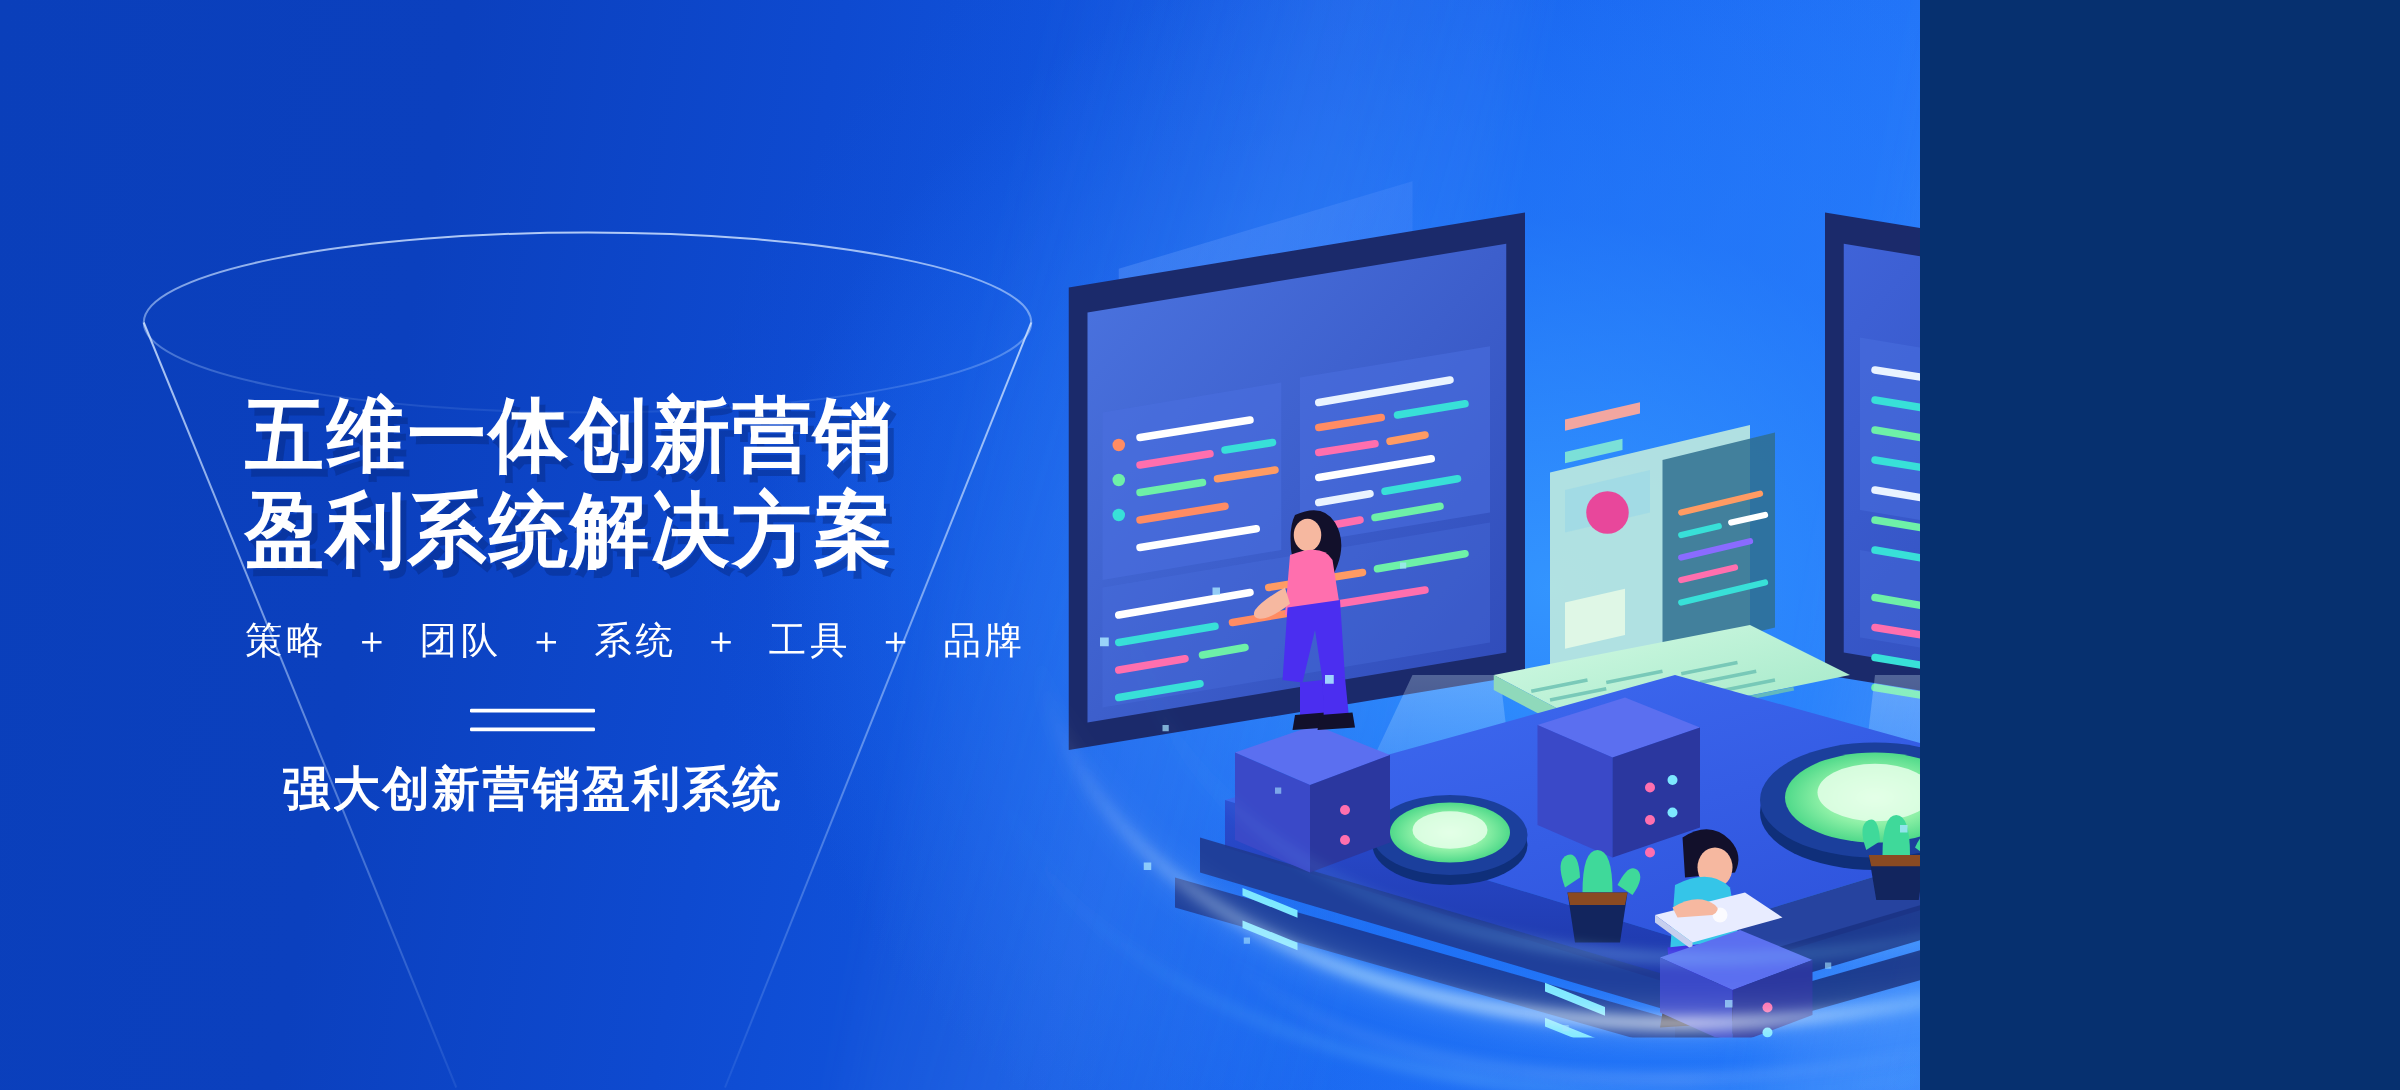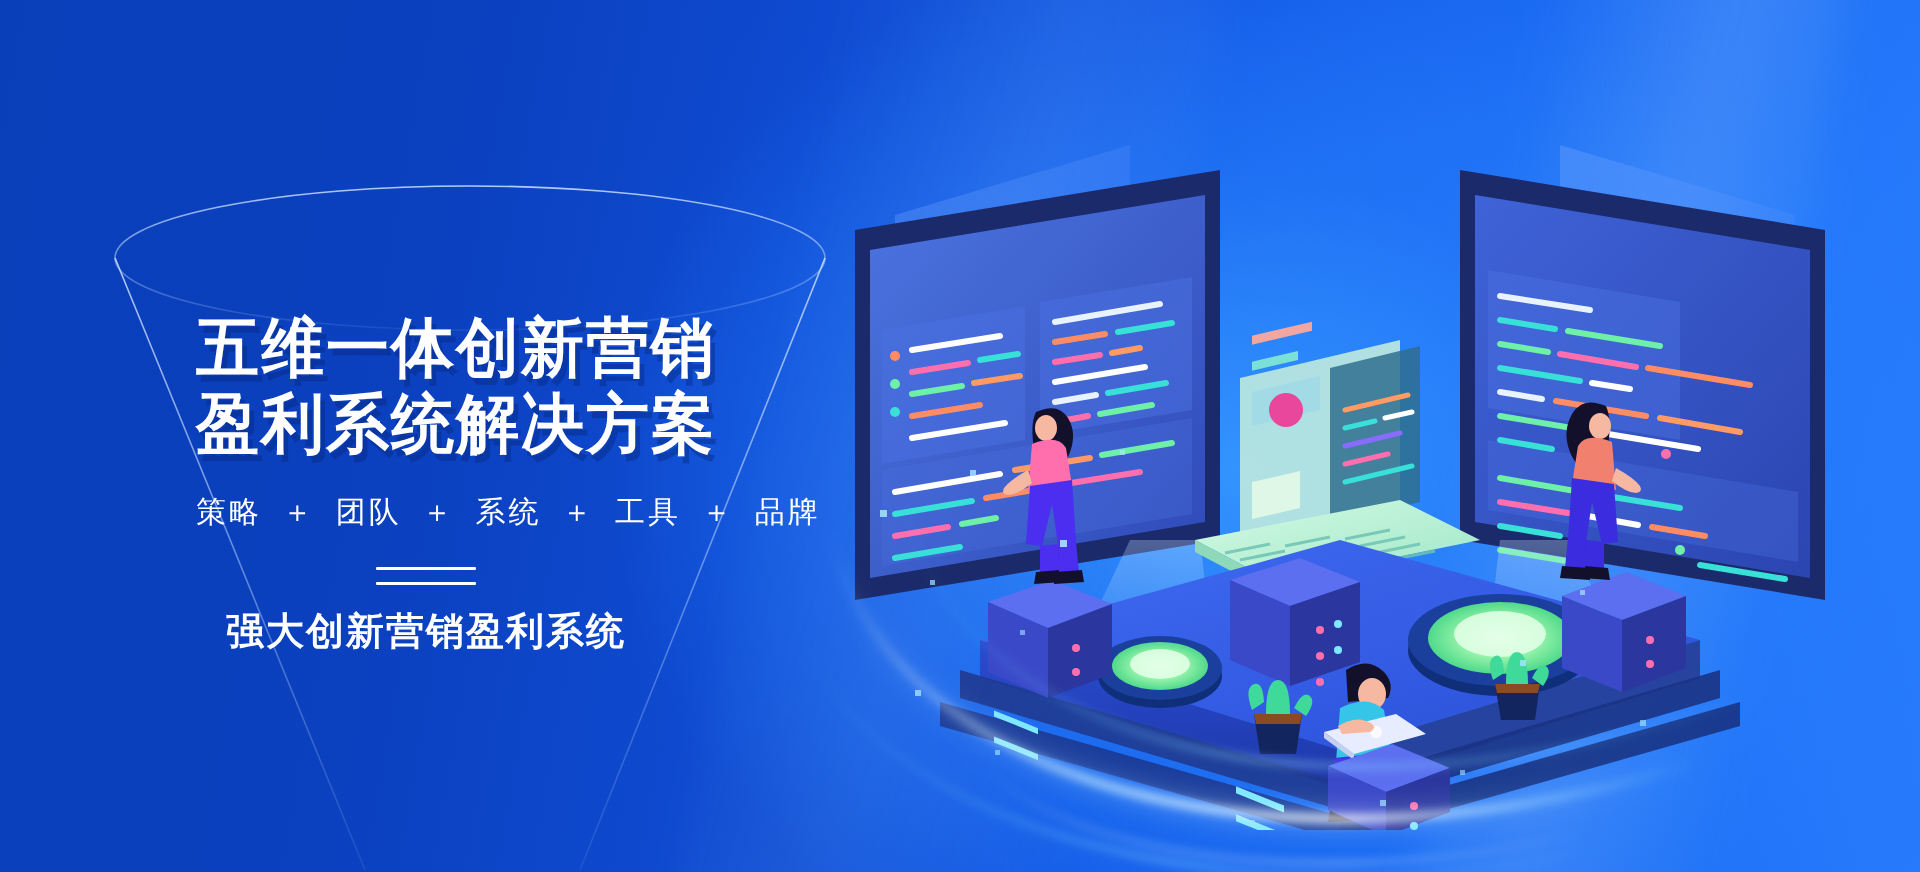--- a/index.html
+++ b/index.html
@@ -1,18 +1,18 @@
 <!DOCTYPE html>
 <html><head>
 <meta charset="utf-8">
 <style>
   html,body{margin:0;padding:0;background:#06306f;}
   *{box-sizing:border-box;}
   .banner{
-    position:relative;width:1920px;height:872px;overflow:hidden;
+    position:relative;width:1536px;height:872px;overflow:hidden;
     font-family:"Liberation Sans","DejaVu Sans",sans-serif;
     background:
       radial-gradient(ellipse 900px 780px at 1240px 470px, rgba(52,150,255,.95) 0%, rgba(35,120,248,.55) 38%, rgba(18,80,225,0) 70%),
       radial-gradient(ellipse 1300px 900px at 1560px 420px, rgba(40,128,255,.75) 0%, rgba(22,92,235,.2) 55%, rgba(10,66,190,0) 78%),
       linear-gradient(100deg,#0a3fba 0%,#0b40be 22%,#0e4ad0 40%,#1258e2 58%,#1b6bf3 76%,#2a82ff 100%);
   }
 
   
   .sheet{position:absolute;pointer-events:none;}
   .sheet.a{left:760px;top:-60px;width:380px;height:1000px;

